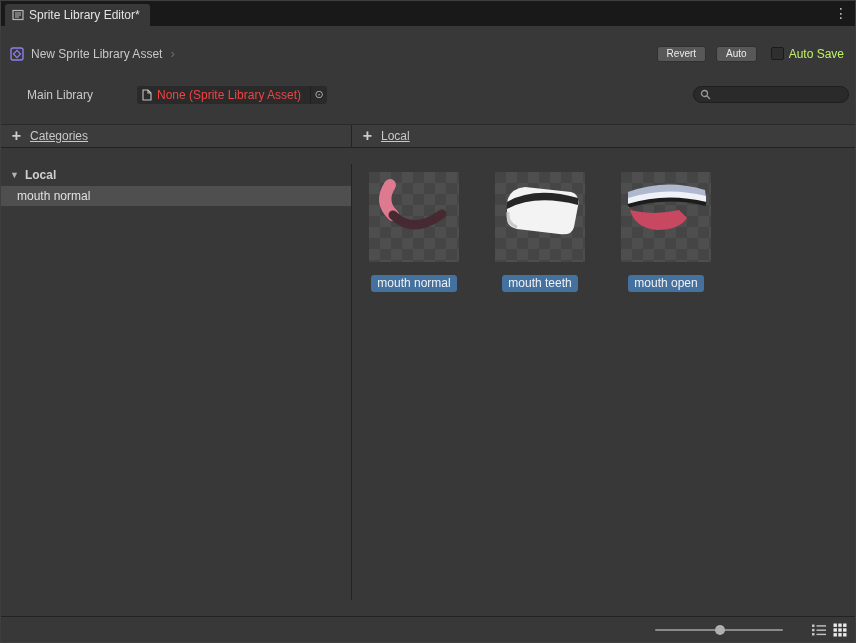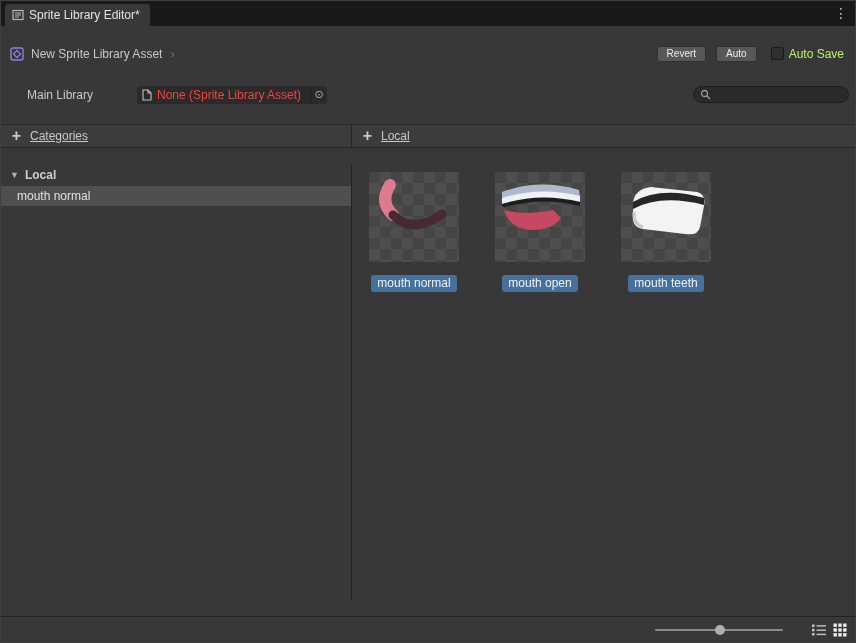--- a/index.html
+++ b/index.html
@@ -154,38 +154,38 @@
             <path d="M21 13 Q10 30 24 43" fill="none" stroke="#de7a90" stroke-width="12" stroke-linecap="round"></path>
             <path d="M24 43 Q44 63 73 42" fill="none" stroke="#472a31" stroke-width="9" stroke-linecap="round"></path>
           </svg>
         </div>
         <span class="chip">mouth normal</span>
       </div>
 
       <div class="card">
         <div class="thumb">
           <svg width="90" height="90" viewBox="0 0 90 90">
+            <path d="M12 32 Q13 17 30 15 L76 20 Q85 22 83 34 L79 55 Q77 64 64 62 L22 57 Q11 55 12 44 Z" fill="#f3f3f3"></path>
+            <path d="M12 30 Q40 14 83 26 L83 33 Q40 22 12 37 Z" fill="#262626"></path>
+            <path d="M13 40 Q12 52 22 55" fill="none" stroke="#c9c9c9" stroke-width="3"></path>
+          </svg>
+        </div>
+        <span class="chip">mouth teeth</span>
+      </div>
+
+      <div class="card">
+        <div class="thumb">
+          <svg width="90" height="90" viewBox="0 0 90 90">
             <path d="M7 20 Q45 6 84 18 L85 26 Q45 16 7 30 Z" fill="#aeb9d0"></path>
             <path d="M7 26 Q45 14 85 24 L85 32 Q45 22 7 36 Z" fill="#eef1f5"></path>
             <path d="M7 34 Q45 22 85 32" fill="none" stroke="#1c1c1c" stroke-width="4"></path>
             <path d="M9 38 Q14 56 36 58 Q58 58 66 46 L58 38 Q32 44 9 38 Z" fill="#c94861"></path>
           </svg>
         </div>
         <span class="chip">mouth open</span>
-      </div>
-
-      <div class="card">
-        <div class="thumb">
-          <svg width="90" height="90" viewBox="0 0 90 90">
-            <path d="M12 32 Q13 17 30 15 L76 20 Q85 22 83 34 L79 55 Q77 64 64 62 L22 57 Q11 55 12 44 Z" fill="#f3f3f3"></path>
-            <path d="M12 30 Q40 14 83 26 L83 33 Q40 22 12 37 Z" fill="#262626"></path>
-            <path d="M13 40 Q12 52 22 55" fill="none" stroke="#c9c9c9" stroke-width="3"></path>
-          </svg>
-        </div>
-        <span class="chip">mouth teeth</span>
       </div>
 
     </div>
   </div>
 
   <div class="footer">
     <div class="zoom">
       <div class="handle" style="left: 47%;"></div>
     </div>
     <span class="viewicon list">

